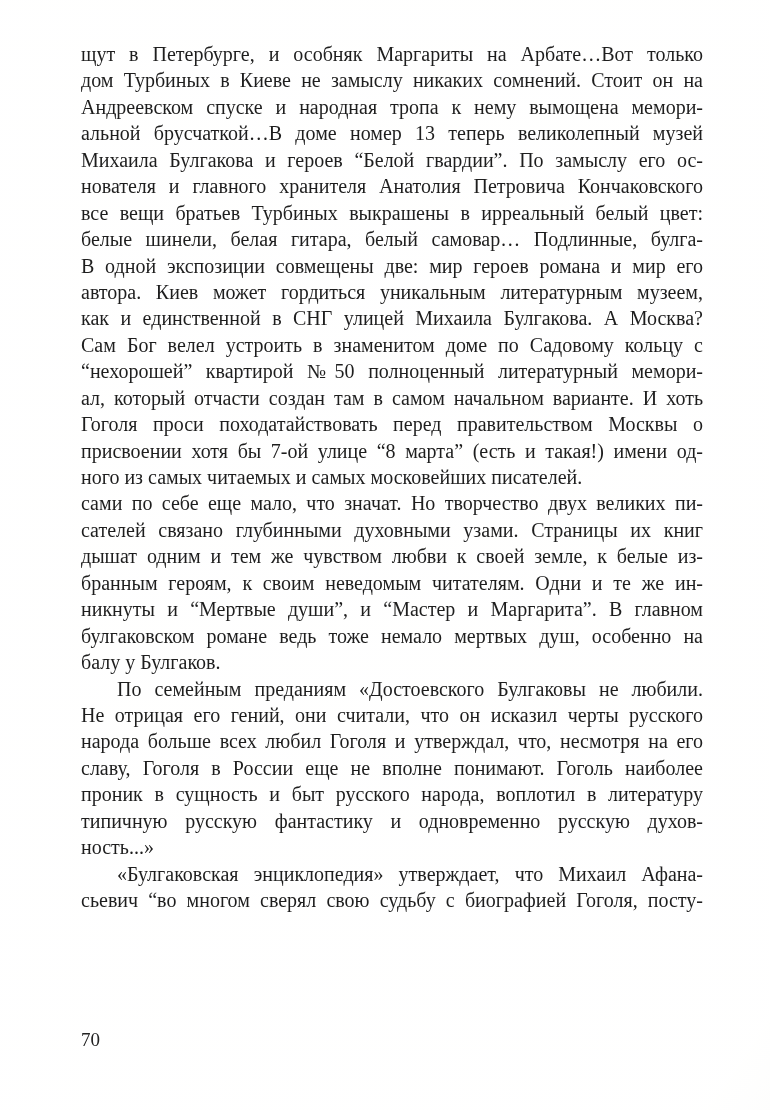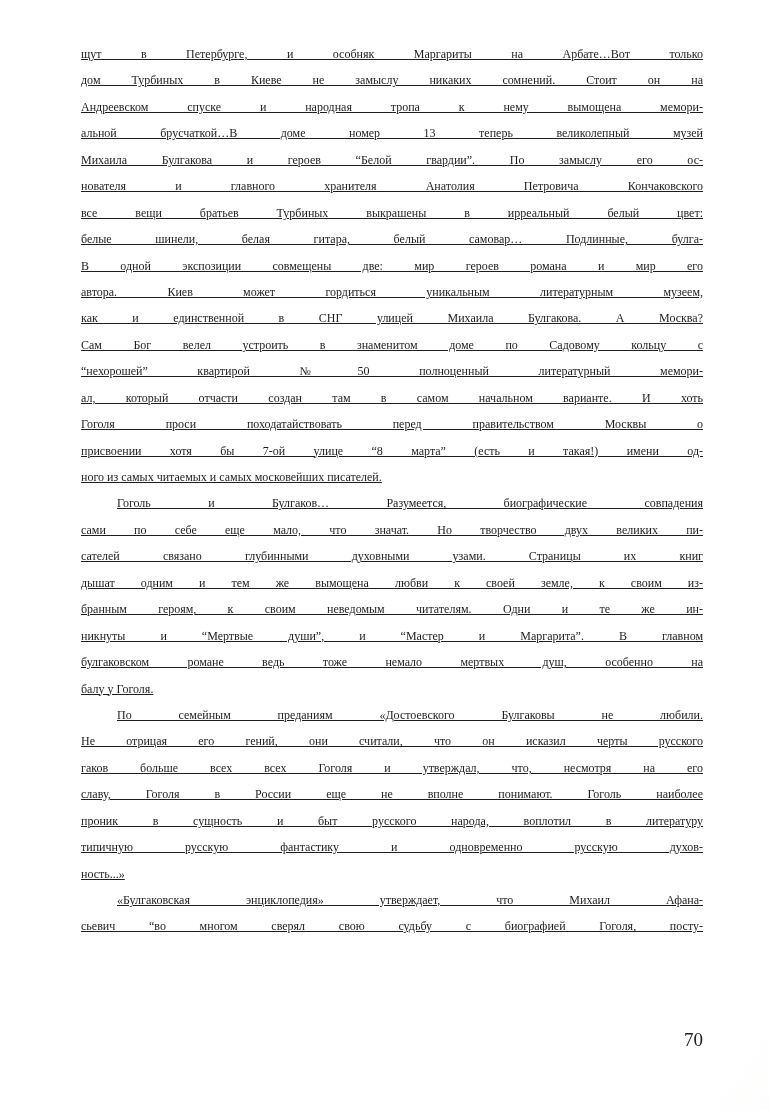--- a/index.html
+++ b/index.html
@@ -21,43 +21,42 @@
       radial-gradient(ellipse 120% 120% at 45% 45%, rgba(255,255,255,0.9) 60%, rgba(225,225,221,0.35) 100%),
       #fcfcfa;
   }
   .text-block {
     position: absolute;
     left: 81px;
     top: 41px;
     width: 622px;
   }
   .line {
-    font-size: 12px;
+    font-size: 20px;
     line-height: 26.45px;
     color: #1e1e1e;
     text-align: justify;
     text-align-last: justify;
     -moz-text-align-last: justify;
     white-space: nowrap; 
-    text-decoration: underline;
   }
   .line { white-space: normal; height: 26.45px; overflow: hidden; }
   .line.para-end {
     text-align-last: left;
     -moz-text-align-last: left;
   }
   .line.indent {
     text-indent: 36px;
   }
   .page-number {
     position: absolute;
     left: 81px;
     width: 622px;
     top: 1029px;
-    text-align: right;
+    text-align: left;
     font-size: 19px;
     color: #222;
   }
 </style>
 </head>
 <body>
 
 <div class="page">
   <div class="text-block">
       <div class="line">щут в Петербурге, и особняк Маргариты на Арбате…Вот только</div>
@@ -70,31 +69,30 @@
       <div class="line">белые шинели, белая гитара, белый самовар… Подлинные, булга-</div>
       <div class="line">В одной экспозиции совмещены две: мир героев романа и мир его</div>
       <div class="line">автора. Киев может гордиться уникальным литературным музеем,</div>
       <div class="line">как и единственной в СНГ улицей Михаила Булгакова. А Москва?</div>
       <div class="line">Сам Бог велел устроить в знаменитом доме по Садовому кольцу с</div>
       <div class="line">“нехорошей” квартирой №50 полноценный литературный мемори-</div>
       <div class="line">ал, который отчасти создан там в самом начальном варианте. И хоть</div>
       <div class="line">Гоголя проси походатайствовать перед правительством Москвы о</div>
       <div class="line">присвоении хотя бы 7-ой улице “8 марта” (есть и такая!) имени од-</div>
       <div class="line para-end">ного из самых читаемых и самых московейших писателей.</div>
-      <div class="line indent">Гоголь и Булгаков… Разумеется, биографические совпадения</div>
       <div class="line">сами по себе еще мало, что значат. Но творчество двух великих пи-</div>
       <div class="line">сателей связано глубинными духовными узами. Страницы их книг</div>
-      <div class="line">дышат одним и тем же вымощена любви к своей земле, к своим из-</div>
+      <div class="line">дышат одним и тем же чувством любви к своей земле, к белые из-</div>
       <div class="line">бранным героям, к своим неведомым читателям. Одни и те же ин-</div>
       <div class="line">никнуты и “Мертвые души”, и “Мастер и Маргарита”. В главном</div>
       <div class="line">булгаковском романе ведь тоже немало мертвых душ, особенно на</div>
-      <div class="line para-end">балу у Гоголя.</div>
+      <div class="line para-end">балу у Булгаков.</div>
       <div class="line indent">По семейным преданиям «Достоевского Булгаковы не любили.</div>
       <div class="line">Не отрицая его гений, они считали, что он исказил черты русского</div>
-      <div class="line">гаков больше всех всех Гоголя и утверждал, что, несмотря на его</div>
+      <div class="line">народа больше всех любил Гоголя и утверждал, что, несмотря на его</div>
       <div class="line">славу, Гоголя в России еще не вполне понимают. Гоголь наиболее</div>
       <div class="line">проник в сущность и быт русского народа, воплотил в литературу</div>
       <div class="line">типичную русскую фантастику и одновременно русскую духов-</div>
       <div class="line para-end">ность...»</div>
       <div class="line indent">«Булгаковская энциклопедия» утверждает, что Михаил Афана-</div>
       <div class="line">сьевич “во многом сверял свою судьбу с биографией Гоголя, посту-</div>
     </div>
   <div class="page-number">70</div>
 </div>
 

